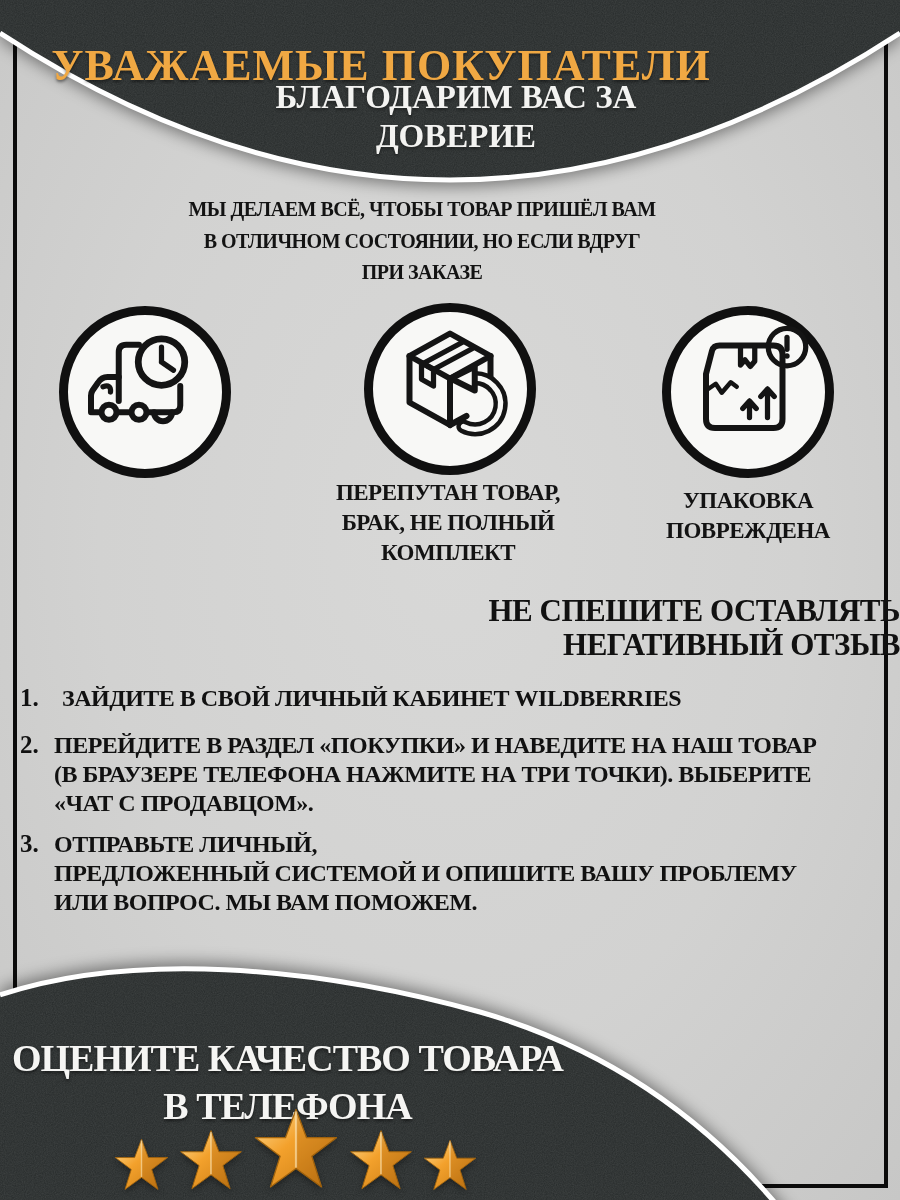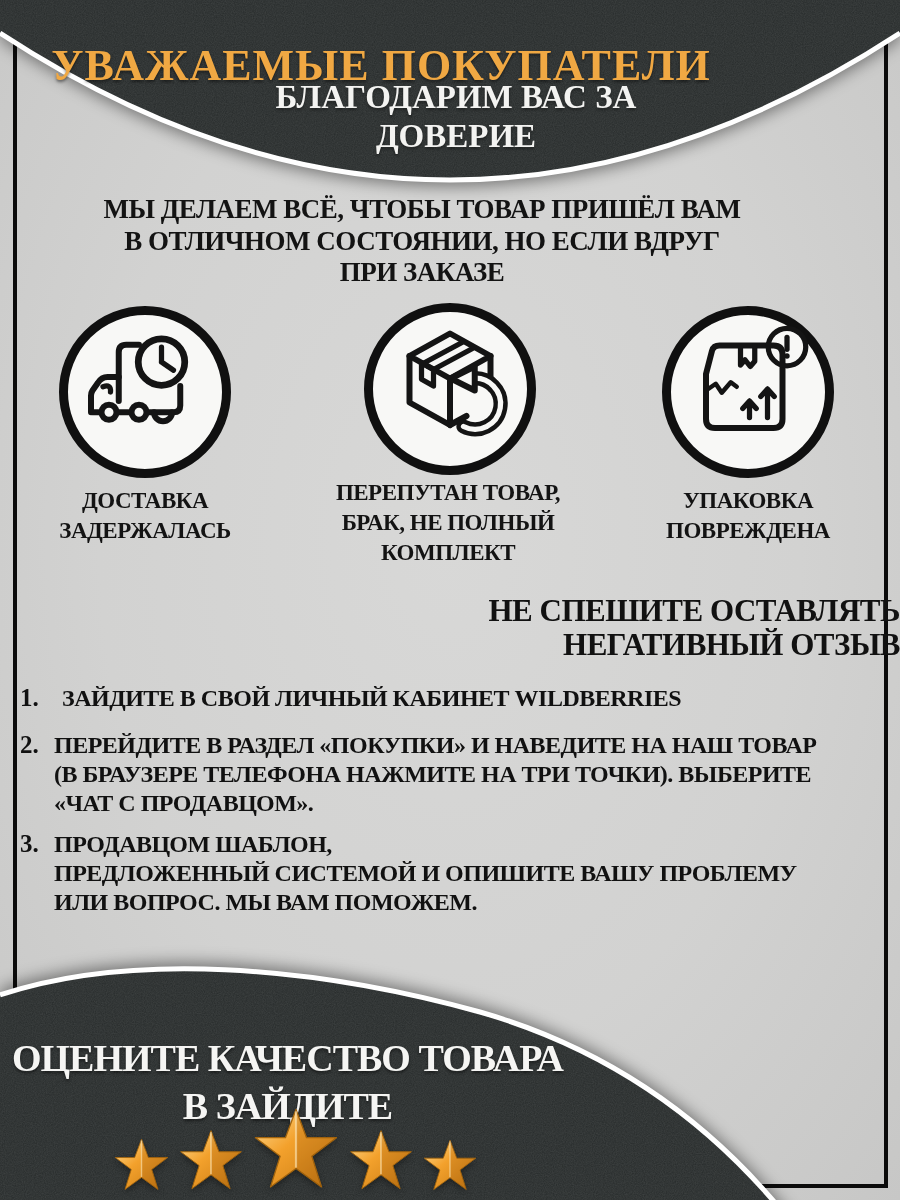--- a/index.html
+++ b/index.html
@@ -21,21 +21,21 @@
     font-size:44px;font-weight:bold;letter-spacing:1px;color:#f0a843;
     text-shadow:0 2px 3px rgba(0,0,0,.45);white-space:pre-line;margin-top:12px;
   }
   .hdr-sub{
     position:absolute;top:78px;left:0;width:912px;text-align:center;
     font-size:33px;line-height:39px;font-weight:bold;color:#f3f3f1;
     text-shadow:0 2px 3px rgba(0,0,0,.4);white-space:pre-line;
   }
   .intro{
     position:absolute;top:194px;left:0;width:844px;text-align:center;
-    font-size:27px;line-height:31.5px;font-weight:bold;color:#131313;
+    font-size:20px;line-height:31.5px;font-weight:bold;color:#131313;
     letter-spacing:-0.5px;white-space:pre-line;
   }
   .circle{
     position:absolute;width:154px;height:154px;border-radius:50%;
     background:#f8f8f6;border:9px solid #101010;
     display:flex;align-items:center;justify-content:center;
   }
   .circle svg{width:150px;height:150px;overflow:visible;}
   .c1{left:59px;top:306px;}
   .c2{left:364px;top:303px;}
@@ -167,48 +167,47 @@
         <path class="ink" stroke-width="7" d="M90,38 v26 l6,-7 l7,9 l6,-7 v-21"></path>
         <path class="ink" stroke-width="6" d="M44,98 l13,-9 l8,12 l12,-14 l8,6"></path>
         <path class="ink" stroke-width="7" d="M102,134 V112 M102,112 l-9,10 M102,112 l9,10"></path>
         <path class="ink" stroke-width="7" d="M126,134 V96 M126,96 l-9,10 M126,96 l9,10"></path>
         <circle class="ink" stroke-width="7" cx="152" cy="40" r="25" fill="#f8f8f6"></circle>
         <path class="ink" stroke-width="7" d="M152,27 v16"></path>
         <circle cx="152" cy="52" r="3.6" fill="#141414"></circle>
       </svg>
     </div>
 
-    <div class="issue-label l1">ДОСТАВКА ЗАДЕРЖАЛАСЬ</div>
     <div class="issue-label l3">УПАКОВКА ПОВРЕЖДЕНА</div>
     <div class="issue-label l2">ПЕРЕПУТАН ТОВАР, БРАК, НЕ ПОЛНЫЙ КОМПЛЕКТ</div>
 
     <div class="warning">НЕ СПЕШИТЕ ОСТАВЛЯТЬ
 НЕГАТИВНЫЙ ОТЗЫВ</div>
 
     <div class="steps">
       <div class="step s1">
         <div class="step-num">1.</div>
         <div class="step-text" style="text-indent:8px;font-family:Liberation Serif, serif;">ЗАЙДИТЕ В СВОЙ ЛИЧНЫЙ КАБИНЕТ  WILDBERRIES</div>
       </div>
       <div class="step s2">
         <div class="step-num">2.</div>
         <div class="step-text">ПЕРЕЙДИТЕ В РАЗДЕЛ «ПОКУПКИ» И НАВЕДИТЕ НА НАШ ТОВАР
 (В БРАУЗЕРЕ ТЕЛЕФОНА НАЖМИТЕ НА ТРИ ТОЧКИ). ВЫБЕРИТЕ
 «ЧАТ С ПРОДАВЦОМ».</div>
       </div>
       <div class="step s3">
         <div class="step-num">3.</div>
-        <div class="step-text">ПРОДАВЦОМ ШАБЛОН,
+        <div class="step-text">ОТПРАВЬТЕ ЛИЧНЫЙ,
 ПРЕДЛОЖЕННЫЙ СИСТЕМОЙ И ОПИШИТЕ ВАШУ ПРОБЛЕМУ
 ИЛИ ВОПРОС. МЫ ВАМ ПОМОЖЕМ.</div>
       </div>
     </div>
 
     <div class="ftr-text">ОЦЕНИТЕ КАЧЕСТВО ТОВАРА
-В ЗАЙДИТЕ</div>
+В ТЕЛЕФОНА</div>
 
     <div class="stars">
       <svg width="57" height="57" viewBox="0 0 100 100">
         <polygon points="50,4 62,36 96,36 68,57 79,92 50,71 21,92 32,57 4,36 38,36" fill="url(#goldG)" stroke="#a3650e" stroke-width="1.5" stroke-linejoin="round"></polygon>
         <polygon points="50,4 62,36 96,36 68,57 79,92 50,71" fill="rgba(120,60,0,0.18)"></polygon>
         <path d="M50,6 V70" stroke="rgba(255,240,200,0.55)" stroke-width="2.5"></path>
       </svg>
       <svg width="66" height="66" viewBox="0 0 100 100">
         <polygon points="50,4 62,36 96,36 68,57 79,92 50,71 21,92 32,57 4,36 38,36" fill="url(#goldG)" stroke="#a3650e" stroke-width="1.5" stroke-linejoin="round"></polygon>
         <polygon points="50,4 62,36 96,36 68,57 79,92 50,71" fill="rgba(120,60,0,0.18)"></polygon>

